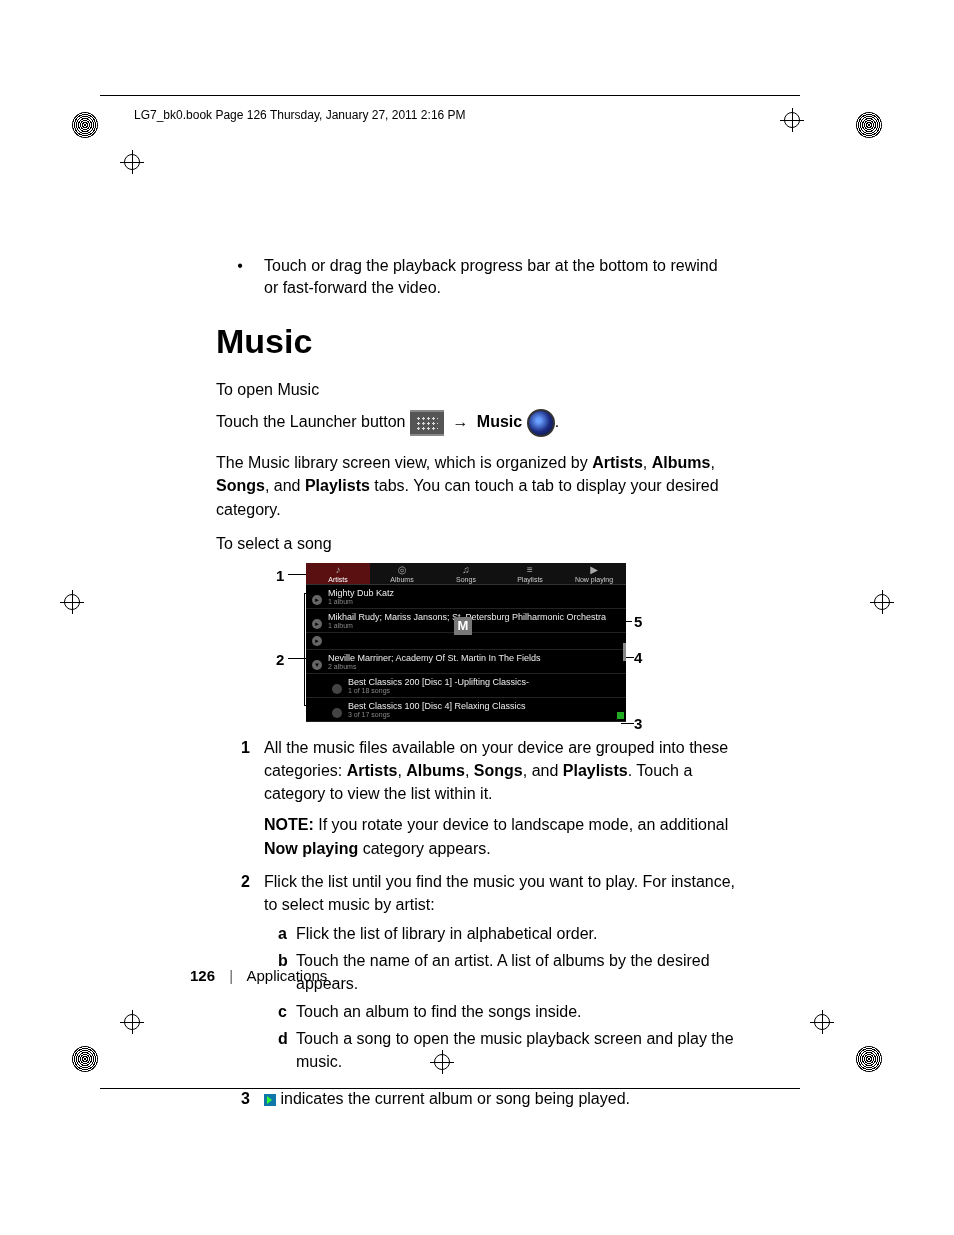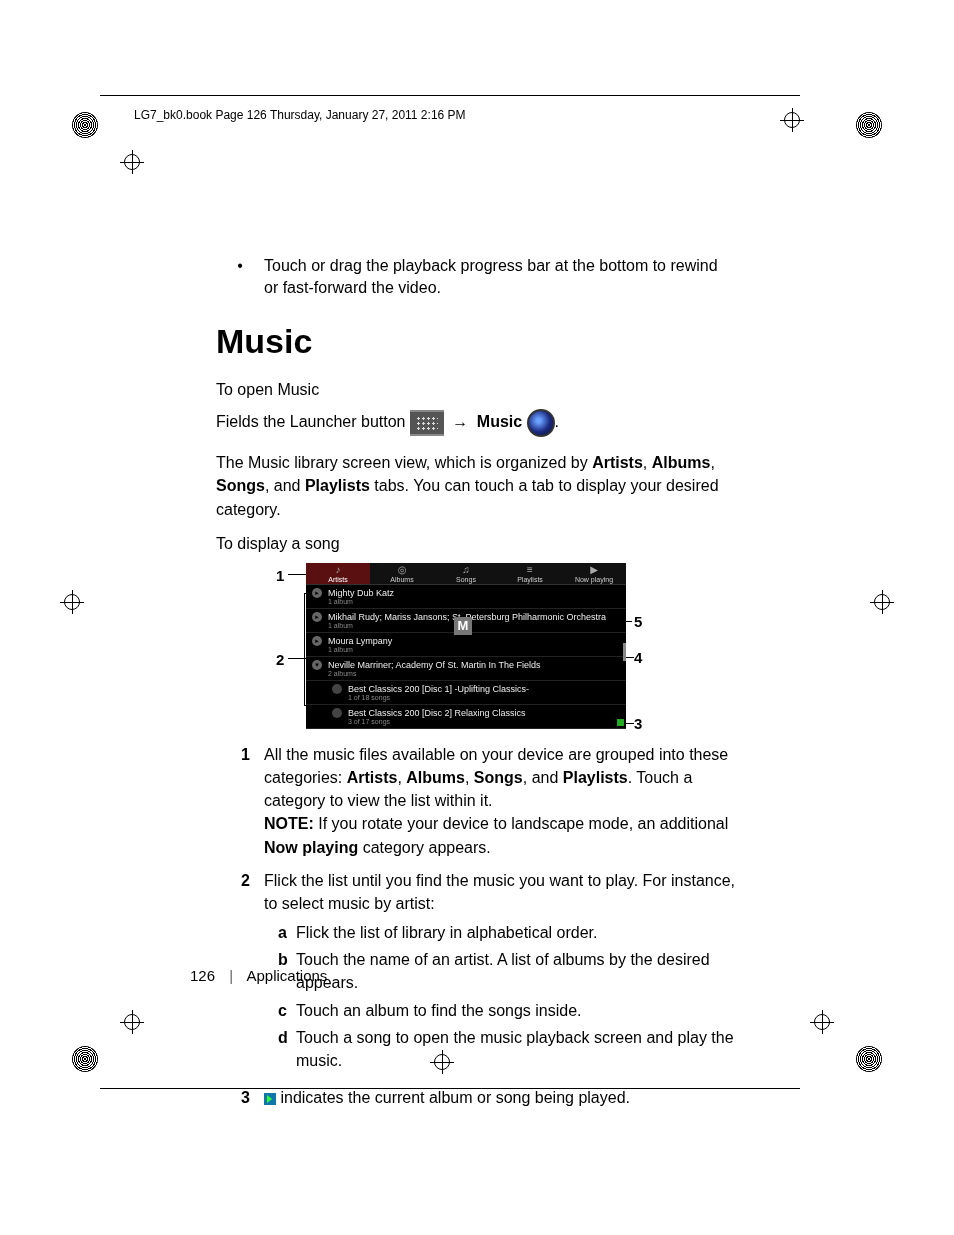--- a/index.html
+++ b/index.html
@@ -116,21 +116,21 @@
     text-align: center;
     padding: 2px 0 1px 0;
     font-size: 7px;
     color: #ccc;
     border-bottom: 1px solid #333;
   }
   .tab.active { background: #5a1010; color: #fff; }
   .tab .ti { font-size: 10px; display:block; line-height:10px; margin-bottom:1px; color:#aaa;}
   .row {
     display: flex;
-    align-items: flex-start;
+    align-items: flex-end;
     padding: 3px 6px;
     border-bottom: 1px solid #222;
     position: relative;
   }
   .row .circ {
     width: 10px; height: 10px; border-radius:50%;
     background:#666; flex:0 0 10px; margin-right:6px;
     font-size:7px; text-align:center; line-height:10px; color:#000;
   }
   .row .rt { flex:1; }
@@ -155,21 +155,21 @@
   .num-row .c { flex:1; }
   .sub-list { margin: 6px 0 0 14px; }
   .sub-item { display:flex; margin:4px 0; }
   .sub-item .sl { width:18px; flex:0 0 18px; font-weight:700; }
   .footer {
     position: absolute;
     left: 190px;
     bottom: 200px;
     font-size: 15px;
   }
-  .footer .pn { font-weight:400; }
+  .footer .pn { font-weight:700; }
   .footer .sep { color:#666; margin: 0 10px; }
   .play-sq {
     display:inline-block; width:12px; height:12px;
     background:#17a; position:relative; vertical-align:middle;
   }
   .play-sq::after {
     content:""; position:absolute; left:3px; top:2px;
     border-left:5px solid #3f3; border-top:4px solid transparent; border-bottom:4px solid transparent;
   }
   
@@ -245,32 +245,32 @@
     <div class="bullet-row">
       <div class="bullet-dot">•</div>
       <div>Touch or drag the playback progress bar at the bottom to rewind or fast-forward the video.</div>
     </div>
 
     <h1 class="section-title">Music</h1>
 
     <div class="sub-head">To open Music</div>
 
     <div class="para">
-      <span>Fields the Launcher button </span>
+      <span>Touch the Launcher button </span>
       <span class="inline-icon launcher-ico"></span>
       <span class="arrow">→</span>
       <b>Music</b>
       <span class="inline-icon music-ico"></span><span>.</span>
     </div>
 
     <div class="para">
       <span>The Music library screen view, which is organized by </span><b>Artists</b><span>, </span><b>Albums</b><span>, </span><b>Songs</b><span>, and </span><b>Playlists</b><span> tabs. You can touch a tab to display your desired category.</span>
     </div>
 
-    <div class="sub-head">To display a song</div>
+    <div class="sub-head">To select a song</div>
 
     <div class="screenshot-wrap">
 
       <span class="callout-num" style="top:4px; left:60px;">1</span>
       <span class="callout-line" style="top:11px; left:72px; width:18px;"></span>
       <span class="callout-num" style="top:88px; left:60px;">2</span>
       <span class="callout-line" style="top:95px; left:72px; width:18px;"></span>
       <span class="callout-line-v" style="top:30px; left:88px; height:112px;"></span>
       <span class="callout-line" style="top:30px; left:88px; width:6px;"></span>
       <span class="callout-line" style="top:142px; left:88px; width:6px;"></span>
@@ -300,59 +300,55 @@
           </div>
           <div class="row">
             <div class="circ">▸</div>
             <div class="rt">
                 <div class="t1" style="white-space:nowrap; overflow:hidden;">Mikhail Rudy; Mariss Jansons; St. Petersburg Philharmonic Orchestra</div>
                 <div class="t2">1 album</div>
               </div>
           </div>
           <div class="row">
             <div class="circ">▸</div>
-            <div class="rt">
-                <div class="t1">Moura Lympany</div>
-                <div class="t2">1 album</div>
-              </div>
           </div>
           <div class="row">
             <div class="circ">▾</div>
             <div class="rt">
                 <div class="t1">Neville Marriner; Academy Of St. Martin In The Fields</div>
                 <div class="t2">2 albums</div>
               </div>
           </div>
           <div class="row sub">
             <div class="circ"></div>
             <div class="rt">
                 <div class="t1">Best Classics 200 [Disc 1] -Uplifting Classics-</div>
                 <div class="t2">1 of 18 songs</div>
               </div>
           </div>
           <div class="row sub" style="position:relative;">
             <div class="circ"></div>
             <div class="rt">
-                <div class="t1">Best Classics 200 [Disc 2] Relaxing Classics</div>
+                <div class="t1">Best Classics 100 [Disc 4] Relaxing Classics</div>
                 <div class="t2">3 of 17 songs</div>
               </div>
             <div class="play-ind"></div>
           </div>
           <div class="mbox" style="top:32px; left:148px;">M</div>
           <div class="scroll-ind" style="top:58px; height:18px;"></div>
         </div>
       </div>
     </div>
 
     <div class="num-list">
       <div class="num-row">
         <div class="n">1</div>
         <div class="c">
           <span>All the music files available on your device are grouped into these categories: </span><b>Artists</b><span>, </span><b>Albums</b><span>, </span><b>Songs</b><span>, and </span><b>Playlists</b><span>. Touch a category to view the list within it.</span>
-          <div style="margin-top:0;">
+          <div style="margin-top:8px;">
             <b>NOTE:</b><span> If you rotate your device to landscape mode, an additional </span><b>Now playing</b><span> category appears.</span>
           </div>
         </div>
       </div>
       <div class="num-row">
         <div class="n">2</div>
         <div class="c">
           <span>Flick the list until you find the music you want to play. For instance, to select music by artist:</span>
           <div class="sub-list">
             <div class="sub-item">

